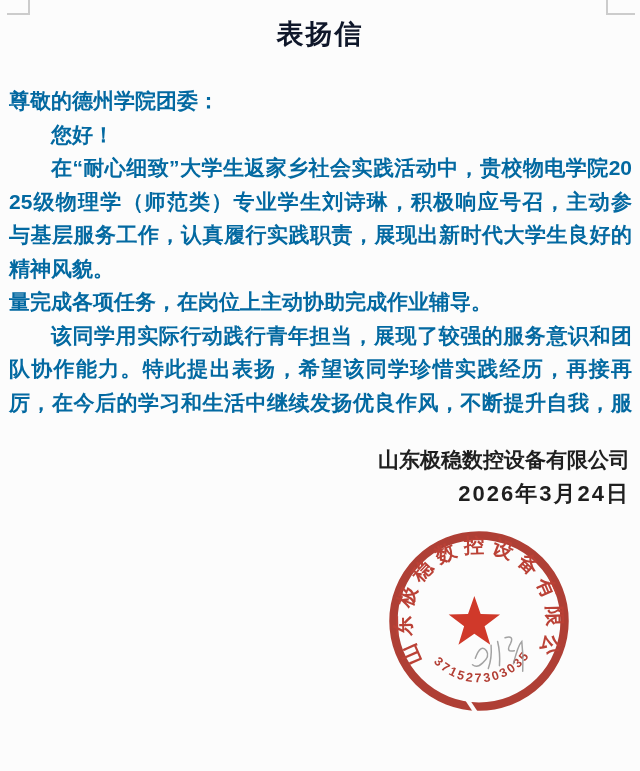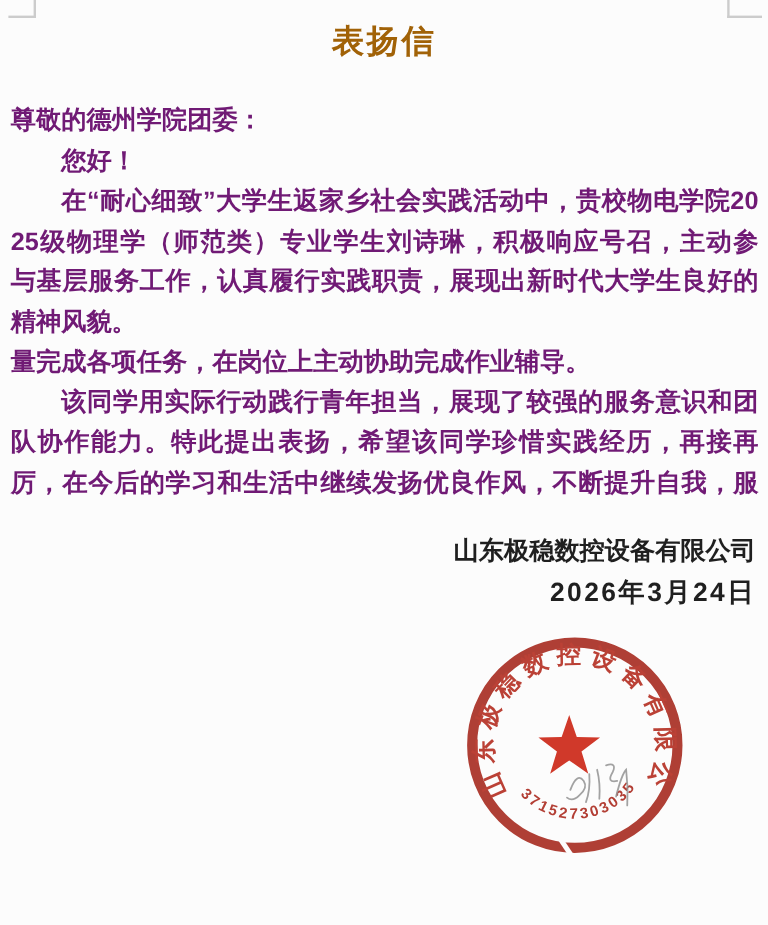--- a/index.html
+++ b/index.html
@@ -16,29 +16,29 @@
   .crop-left{left:7px;width:21px;border-right:2px solid #cccccc;border-bottom:2px solid #cccccc;}
   .crop-right{right:5px;width:27px;border-left:2px solid #cccccc;border-bottom:2px solid #cccccc;}
 
   .title{
     margin:0;
     padding-top:20px;
     height:28px;line-height:28px;
     text-align:center;
     font-size:27px;font-weight:bold;
     letter-spacing:2px;
-    color:#a16207;
+    color:#0f172a;
   }
   .body{
     margin-top:36px;
     padding:0 8px 0 9px;
     font-size:21px;
     line-height:33.5px;
     font-weight:600;
-    color:#701a75;
+    color:#0369a1;
   }
   .line{text-align:justify;text-align-last:left;white-space:nowrap;}
   .line.wrapfill{white-space:normal;text-align-last:justify;}
   .line.ind{padding-left:42px;}
   .sig{
     margin-top:24px;
     padding-right:10px;
     text-align:right;
     font-size:21px;
     line-height:33.5px;

